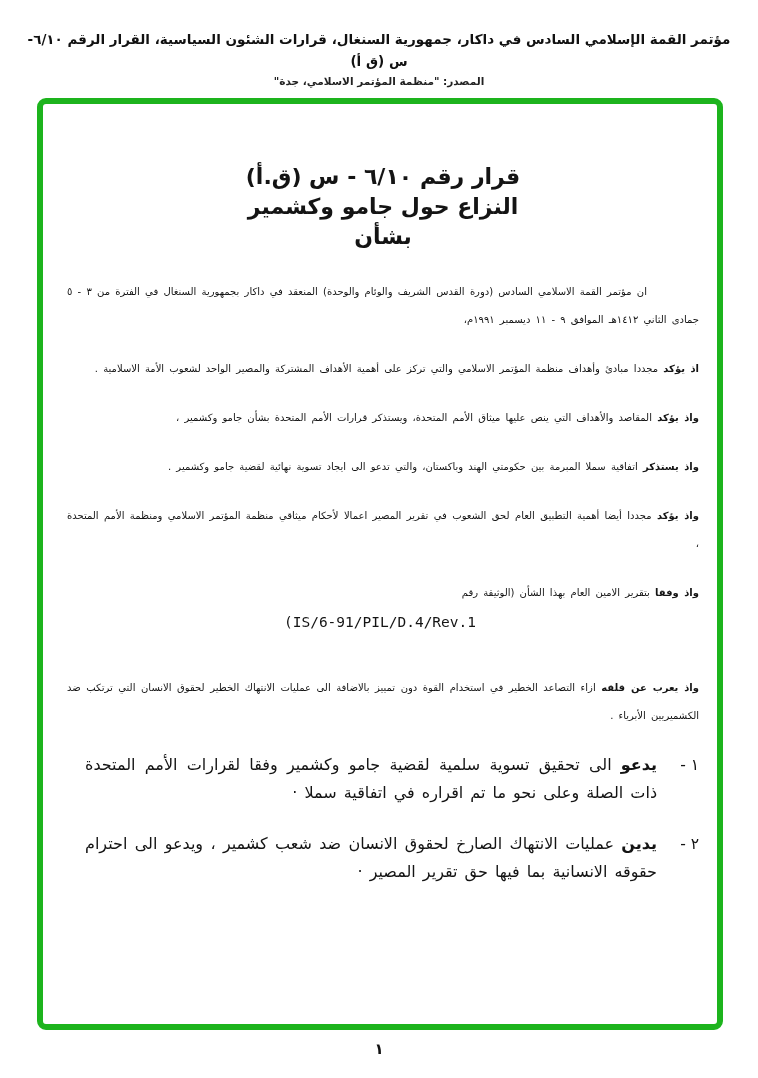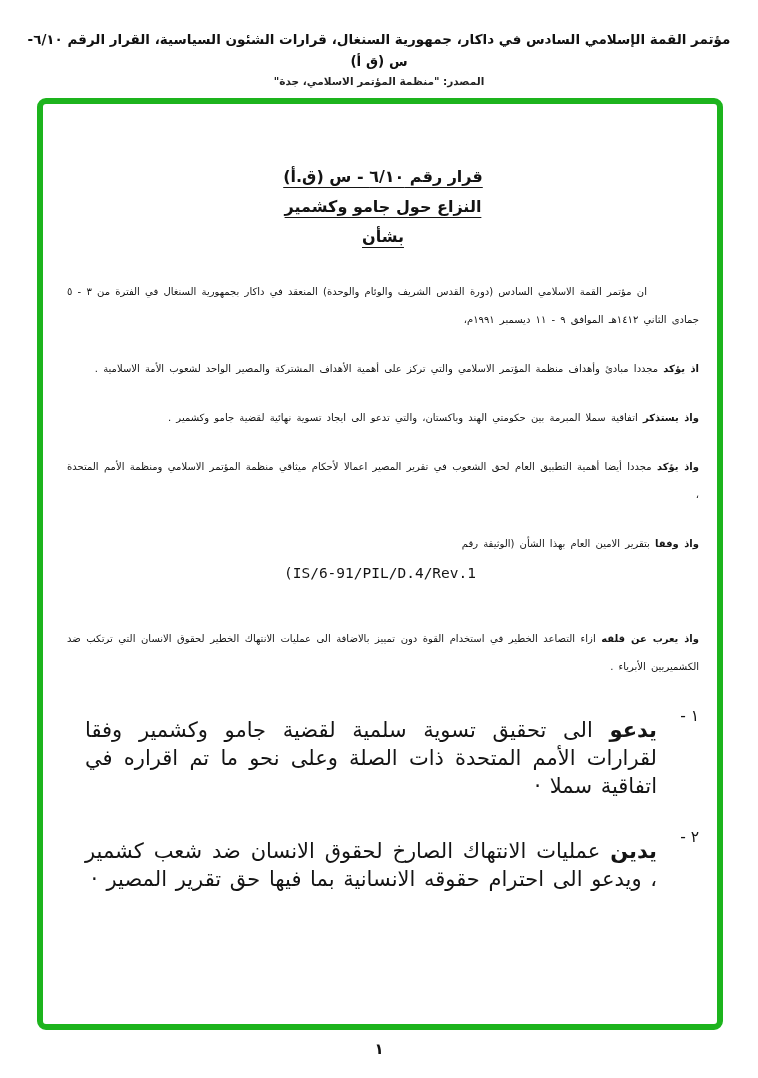--- a/index.html
+++ b/index.html
@@ -56,25 +56,24 @@
     direction: rtl;
     padding: 58px 18px 10px 24px;
     color: #141414;
   }
   
   .title-block {
     text-align: center;
     margin-bottom: 26px;
   }
   .title-line {
-    font-size: 16px;
+    font-size: 22px;
     font-weight: 700;
     line-height: 30px;
     letter-spacing: 0.5px;
-    text-decoration: underline;
     text-underline-offset: 5px;
     white-space: nowrap;
   }
   
   .para {
     font-size: 10px;
     line-height: 28px;
     text-align: justify;
     word-spacing: 2px;
     margin-bottom: 21px;
@@ -101,26 +100,25 @@
     margin-bottom: 23px;
   }
   .item-num {
     flex: 0 0 42px;
     font-size: 15.5px;
     line-height: 28px;
     white-space: nowrap;
   }
   .item-text {
     flex: 1;
-    font-size: 21px;
+    font-size: 16px;
     line-height: 28px;
     text-align: justify;
     word-spacing: 2px;
     padding-left: 18px;
-    margin-top: 14px;
   }
   
   .page-number {
     position: absolute;
     left: 0;
     right: 0;
     top: 1040px;
     text-align: center;
     font-size: 15px;
     font-weight: 700;
@@ -147,20 +145,23 @@
       </div>
 
       <div class="para indent">
         <span>ان مؤتمر القمة الاسلامي السادس (دورة القدس الشريف والوئام والوحدة) المنعقد في داكار بجمهورية السنغال في الفترة من ٣ - ٥ جمادى الثاني ١٤١٢هـ الموافق ٩ - ١١ ديسمبر ١٩٩١م،</span>
       </div>
 
       <div class="para">
         <span class="lead">اذ يؤكد</span><span> مجددا مبادئ وأهداف منظمة المؤتمر الاسلامي والتي تركز على أهمية الأهداف المشتركة والمصير الواحد لشعوب الأمة الاسلامية .</span>
       </div>
 
+      <div class="para">
+        <span class="lead">واذ يؤكد</span><span> المقاصد والأهداف التي ينص عليها ميثاق الأمم المتحدة، ويستذكر قرارات الأمم المتحدة بشأن جامو وكشمير ،</span>
+      </div>
 
       <div class="para">
         <span class="lead">واذ يستذكر</span><span> اتفاقية سملا المبرمة بين حكومتي الهند وباكستان، والتي تدعو الى ايجاد تسوية نهائية لقضية جامو وكشمير .</span>
       </div>
 
       <div class="para">
         <span class="lead">واذ يؤكد</span><span> مجددا أيضا أهمية التطبيق العام لحق الشعوب في تقرير المصير اعمالا لأحكام ميثاقي منظمة المؤتمر الاسلامي ومنظمة الأمم المتحدة ،</span>
       </div>
 
       <div class="para" style="margin-bottom:18px;">

